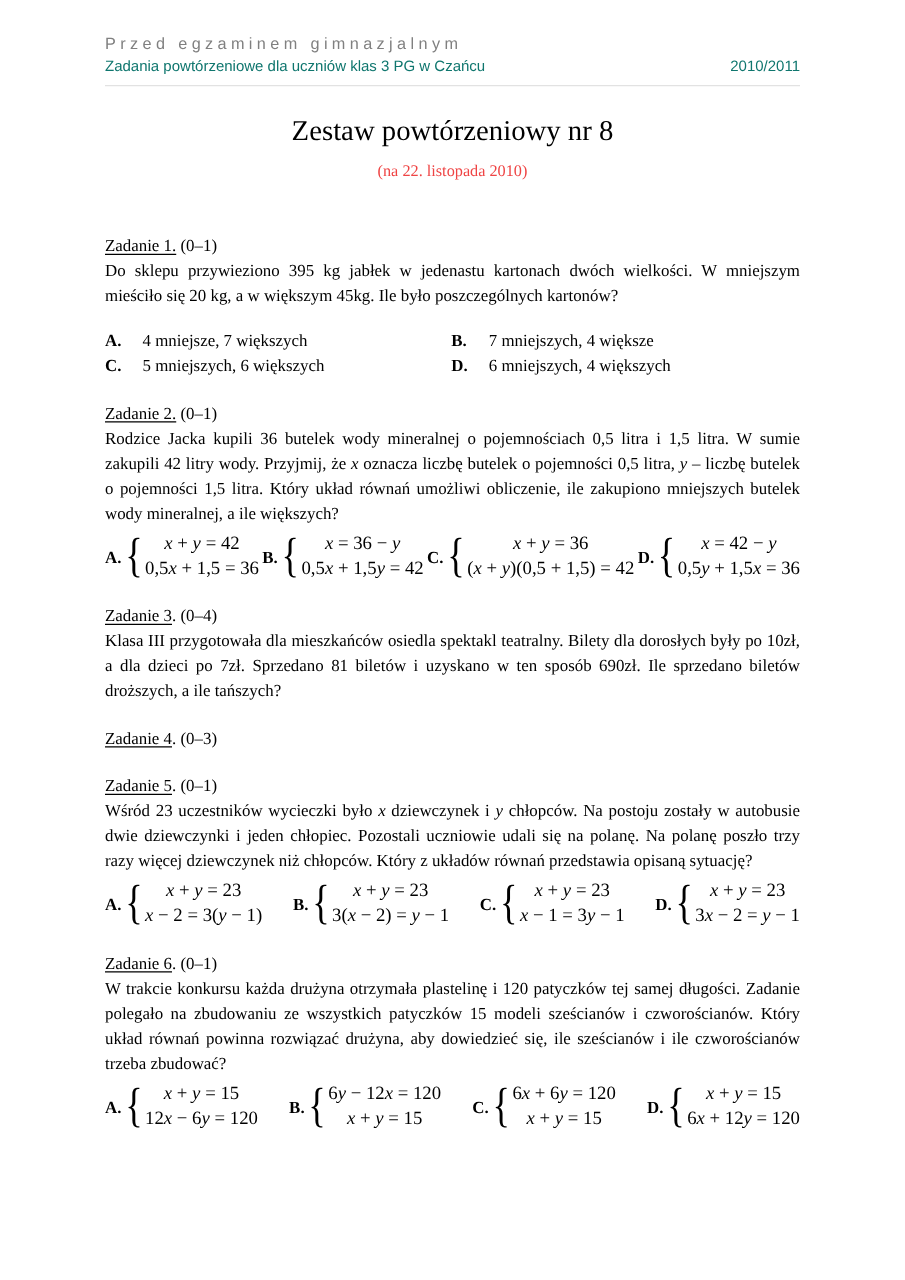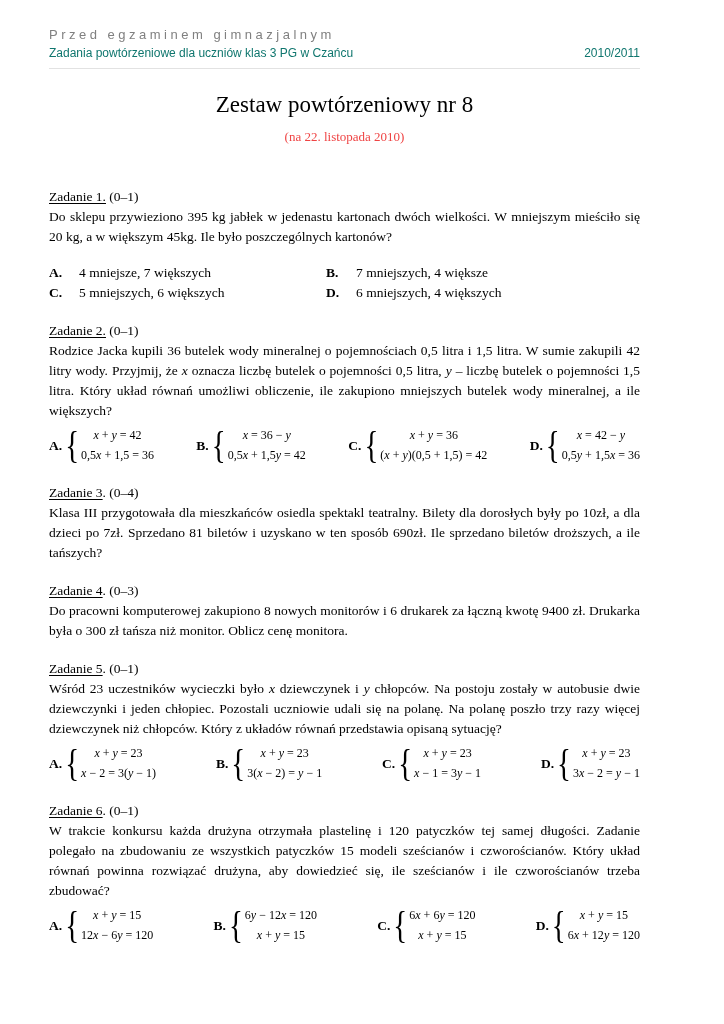--- a/index.html
+++ b/index.html
@@ -2,21 +2,21 @@
 <html lang="pl"><head>
 <meta charset="utf-8">
 <style>
   html,body{margin:0;padding:0;background:#ffffff;}
   body{
     width:724px;height:1024px;overflow:hidden;
     font-family:"Liberation Serif","DejaVu Serif",serif;
     color:#000;
     -webkit-font-smoothing:antialiased;
   }
-  .page{box-sizing:border-box;width:724px;height:1024px;padding:26px 84px 0 49px;}
+  .page{box-sizing:border-box;width:724px;height:1024px;padding:26px 84px 0 84px;}
 
   
   .hdr{border-bottom:1px solid #e2e2e2;padding-bottom:7px;}
   .hdr-kicker{
     font-family:"Liberation Sans",sans-serif;
     font-size:13px;letter-spacing:3.5px;color:#808080;line-height:17px;
   }
   .hdr-row{display:flex;justify-content:space-between;align-items:baseline;margin-top:2px;}
   .hdr-sub,.hdr-year{
     font-family:"Liberation Sans",sans-serif;
@@ -42,21 +42,21 @@
            font-size:13.5px;line-height:20px;}
   .choice .key{font-weight:bold;display:inline-block;min-width:22px;margin-right:8px;}
 
   
   .sysrow{display:flex;justify-content:space-between;align-items:center;margin-top:5px;}
   .sys{display:flex;align-items:center;}
   .sys .key{font-weight:bold;font-size:13.5px;margin-right:1px;}
   .brace{font-size:29px;line-height:1;display:inline-block;transform:scaleY(1.32);
          margin:0 2px 0 2px;font-weight:400;}
   .eqs{display:inline-block;}
-  .eq{display:block;text-align:center;font-size:12px;line-height:19.5px;white-space:nowrap;}
+  .eq{display:block;text-align:center;font-size:15px;line-height:19.5px;white-space:nowrap;}
 </style>
 </head>
 <body>
 
 <div class="page">
 
   <div class="hdr">
     <div class="hdr-kicker">Przed egzaminem gimnazjalnym</div>
     <div class="hdr-row">
       <span class="hdr-sub">Zadania powtórzeniowe dla uczniów klas 3 PG w Czańcu</span>
@@ -121,21 +121,20 @@
       </div>
     </div>
 
     <div class="task">
       <div class="task-heading"><span class="u">Zadanie 3</span><span>. (0–4)</span></div>
       <p class="task-body">Klasa III przygotowała dla mieszkańców osiedla spektakl teatralny. Bilety dla dorosłych były po 10zł, a dla dzieci po 7zł. Sprzedano 81 biletów i uzyskano w ten sposób 690zł. Ile sprzedano biletów droższych, a ile tańszych?</p>
     </div>
 
     <div class="task">
       <div class="task-heading"><span class="u">Zadanie 4</span><span>. (0–3)</span></div>
-      <p class="task-body">Do pracowni komputerowej zakupiono 8 nowych monitorów i 6 drukarek za łączną kwotę 9400 zł. Drukarka była o 300 zł tańsza niż monitor.  Oblicz cenę monitora.</p>
     </div>
 
     <div class="task">
       <div class="task-heading"><span class="u">Zadanie 5</span><span>. (0–1)</span></div>
       <p class="task-body">Wśród 23 uczestników wycieczki było <i>x</i> dziewczynek i <i>y</i> chłopców. Na postoju zostały w autobusie dwie dziewczynki i jeden chłopiec. Pozostali uczniowie udali się na polanę. Na polanę poszło trzy razy więcej dziewczynek niż chłopców. Który z układów równań przedstawia opisaną sytuację?</p>
       <div class="sysrow">
         <div class="sys">
             <span class="key">A.</span>
             <span class="brace">{</span>
             <span class="eqs">

